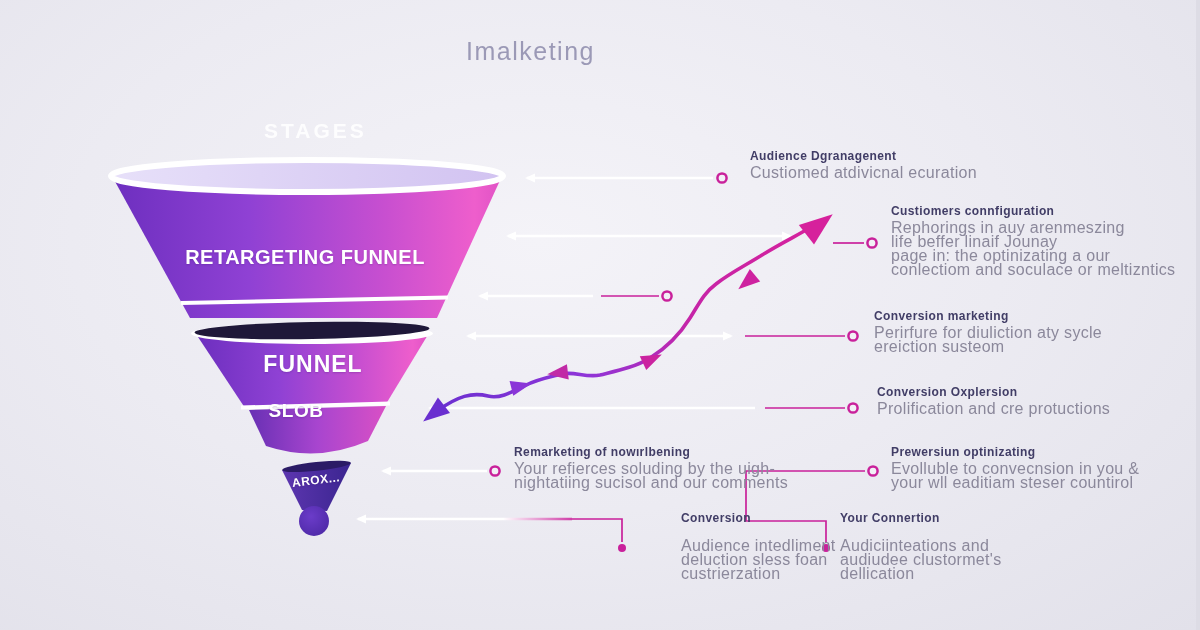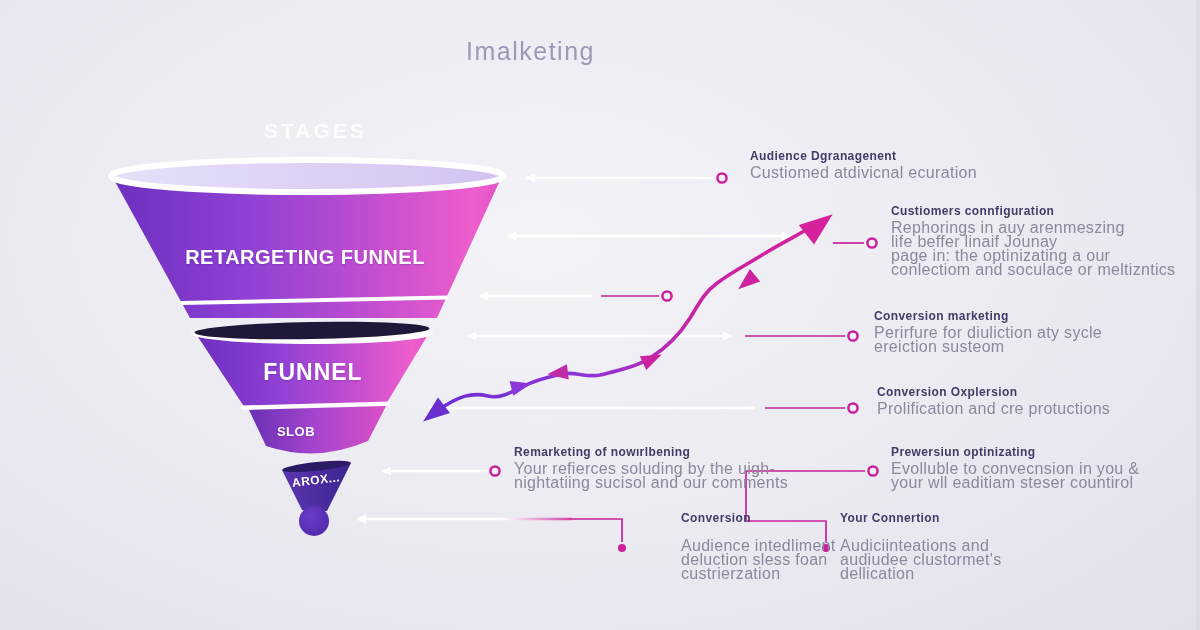--- a/index.html
+++ b/index.html
@@ -139,22 +139,22 @@
       <circle cx="873" cy="471" r="4.6" fill="#F2F0F6" stroke="#C9219B" stroke-width="2.5"></circle>
       <circle cx="622" cy="548" r="4" fill="#C9219B"></circle>
       <circle cx="826" cy="548" r="4" fill="#C9219B"></circle>
     </g>
   </svg>
 
   <div class="abs title" style="left:466px;top:37px;">Imalketing</div>
   <div class="abs stages-label" style="left:264px;top:119px;">STAGES</div>
 
   <div class="abs funnel-label" style="left:155px;top:246px;width:300px;font-size:20px;">RETARGETING FUNNEL</div>
-  <div class="abs funnel-label" style="left:213px;top:351px;width:200px;font-size:23px;letter-spacing:1px;margin-top:8px;">FUNNEL</div>
-  <div class="abs funnel-label" style="left:221px;top:424px;width:150px;font-size:13px;">SLOB</div>
+  <div class="abs funnel-label" style="left:213px;top:351px;width:200px;font-size:23px;letter-spacing:1px;">FUNNEL</div>
+  <div class="abs funnel-label" style="left:221px;top:400px;width:150px;font-size:19px;">SLOB</div>
   <div class="abs funnel-label" style="left:266px;top:473px;width:100px;font-size:12px;transform:rotate(-7deg);">AROX...</div>
 
   <div class="ann" style="left:750px;top:149px;">
     <div class="h">Audience Dgranagenent</div>
     <div class="lines">
       <div class="ln">Custiomed atdivicnal ecuration</div>
     </div>
   </div>
 
   <div class="ann" style="left:891px;top:204px;">

